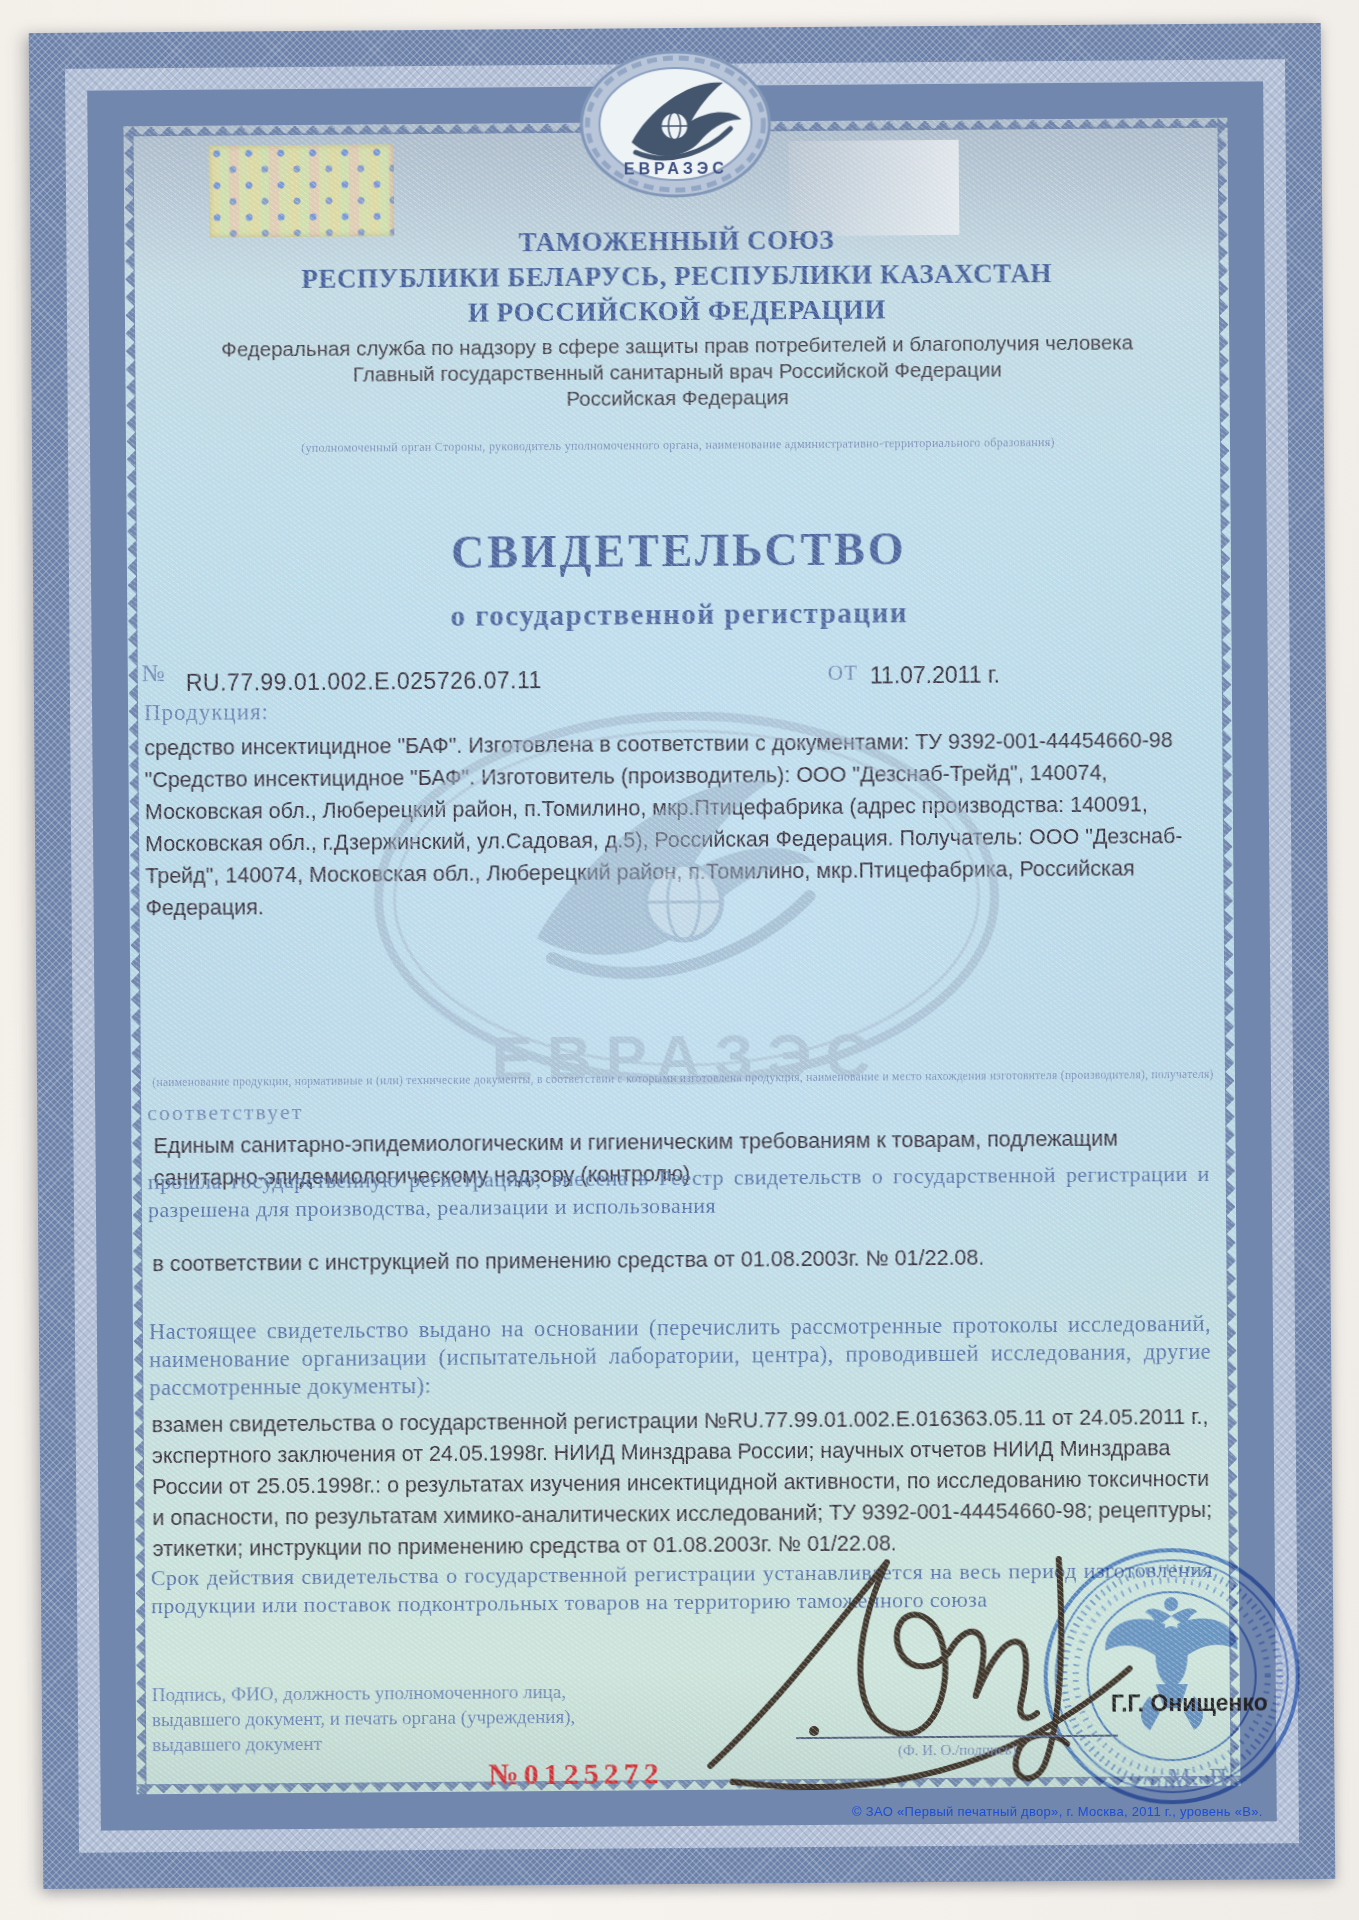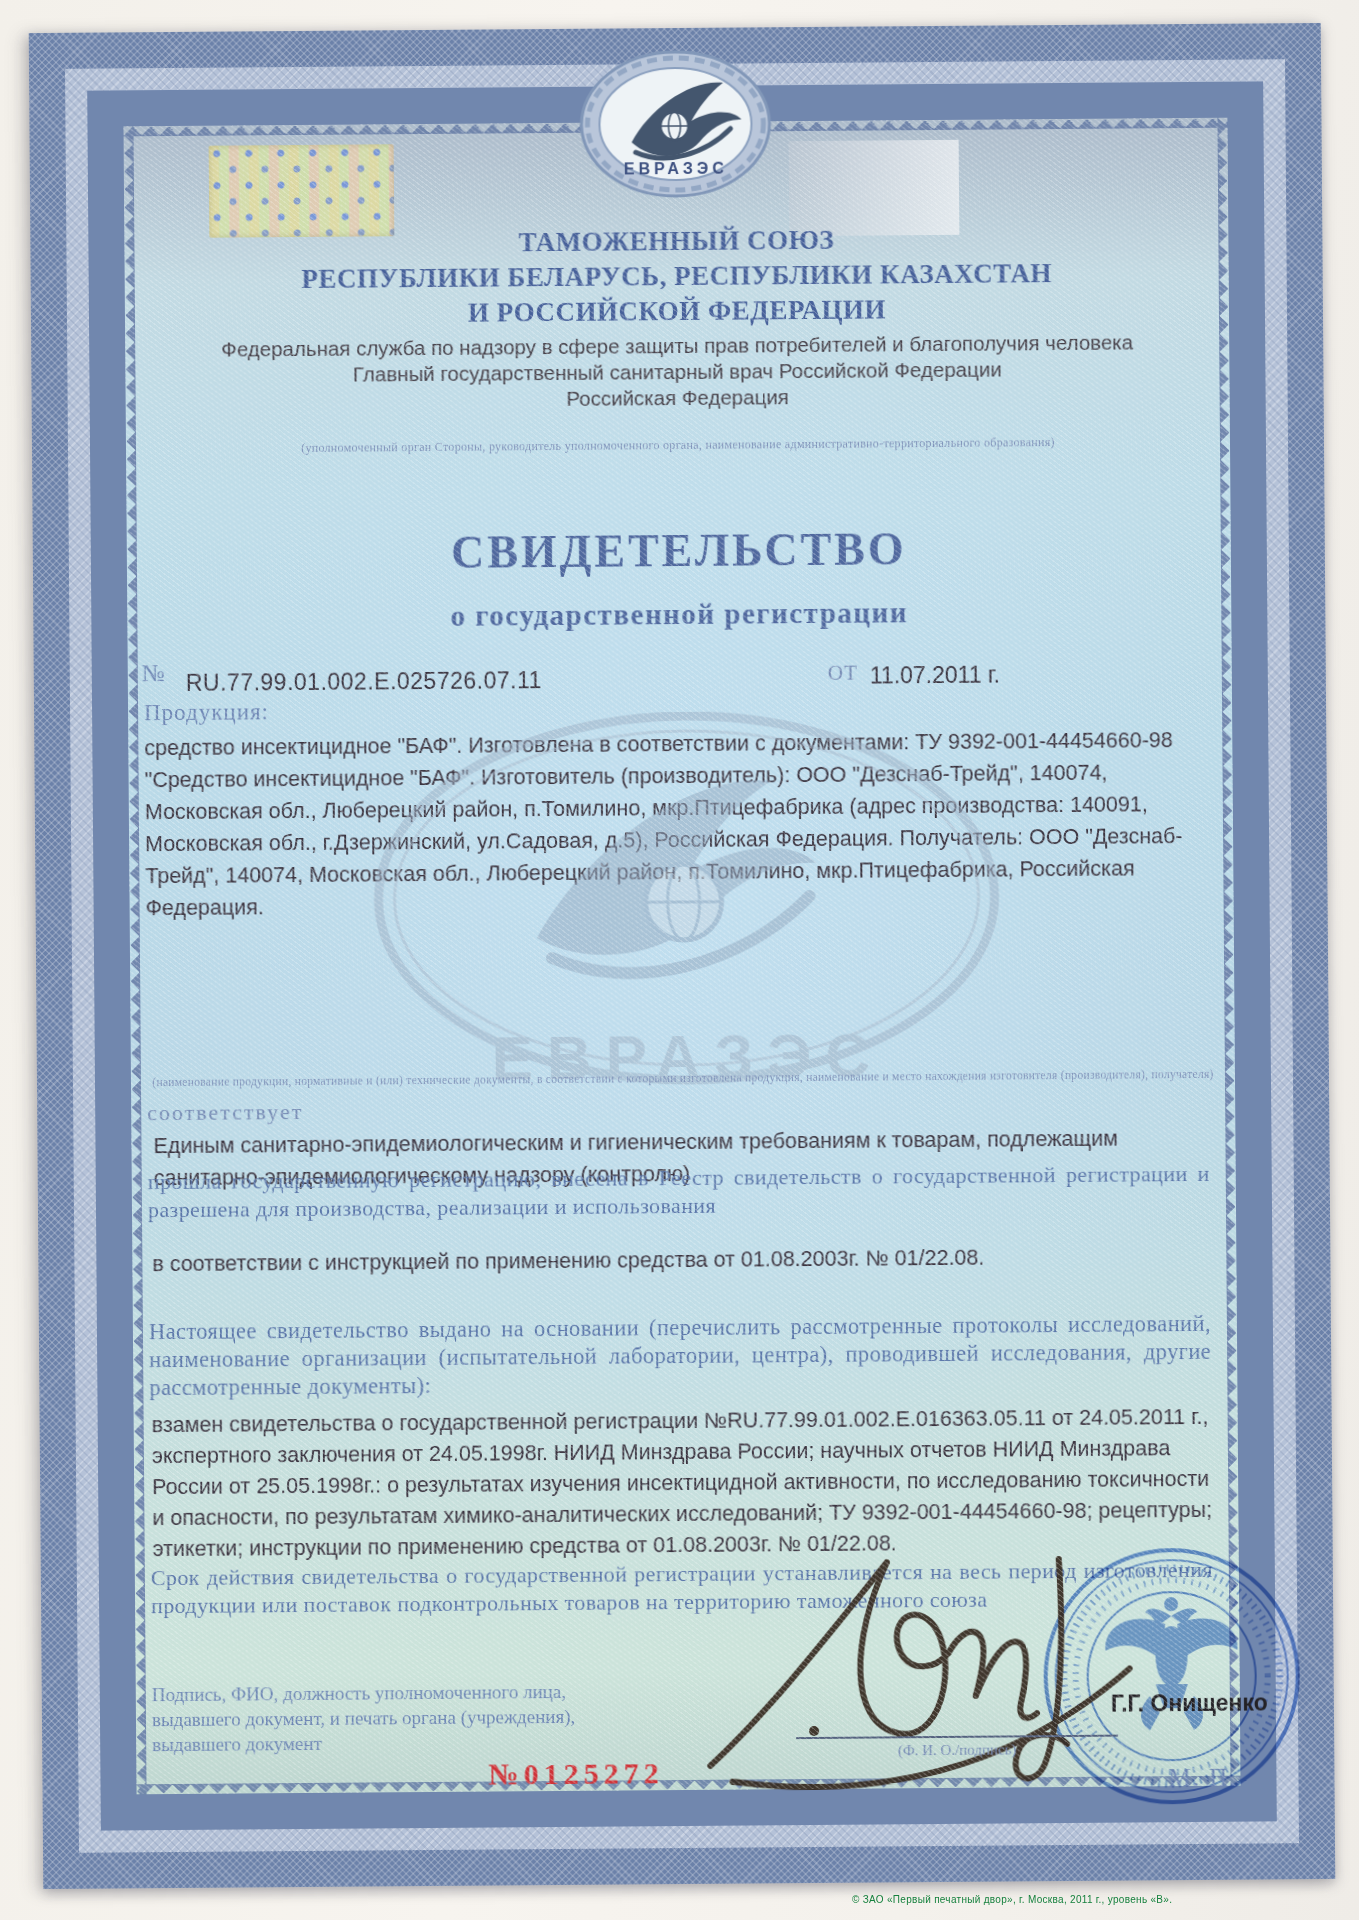--- a/index.html
+++ b/index.html
@@ -67,21 +67,21 @@
   .small-caption{width:100%;text-align:center;color:#8094ba;font-size:12px;letter-spacing:.3px;}
   .doc-title{width:100%;text-align:center;color:#4f689e;font-weight:bold;font-size:46px;letter-spacing:3px;}
   .doc-subtitle{width:100%;text-align:center;color:#4f689e;font-weight:bold;font-size:29px;letter-spacing:1.5px;}
 
   .blue-label{color:#6d86b4;font-size:23px;letter-spacing:1px;}
   .black-par{color:#3a333f;font-size:21.5px;line-height:32px;}
   .blue-par{color:#5a76a9;font-size:22px;line-height:28px;text-align:justify;letter-spacing:.4px;}
 
   .serial{color:#cf3338;font-weight:bold;font-size:30px;letter-spacing:5px;}
   .sig-line{border-top:2px solid #53617e;}
-  .footer-note{position:absolute;left:852px;top:1894px;color:#15803d;font-size:10px;letter-spacing:.3px;}
+  .footer-note{position:absolute;left:852px;top:1804px;color:#1d4ed8;font-size:13px;letter-spacing:.3px;}
 </style>
 </head>
 <body>
 
 <div class="page hatch">
   <div class="band-light">
     <div class="band-dark2 hatch">
       <div class="paper">
         <div class="zz zz-t"></div>
         <div class="zz zz-b"></div>

